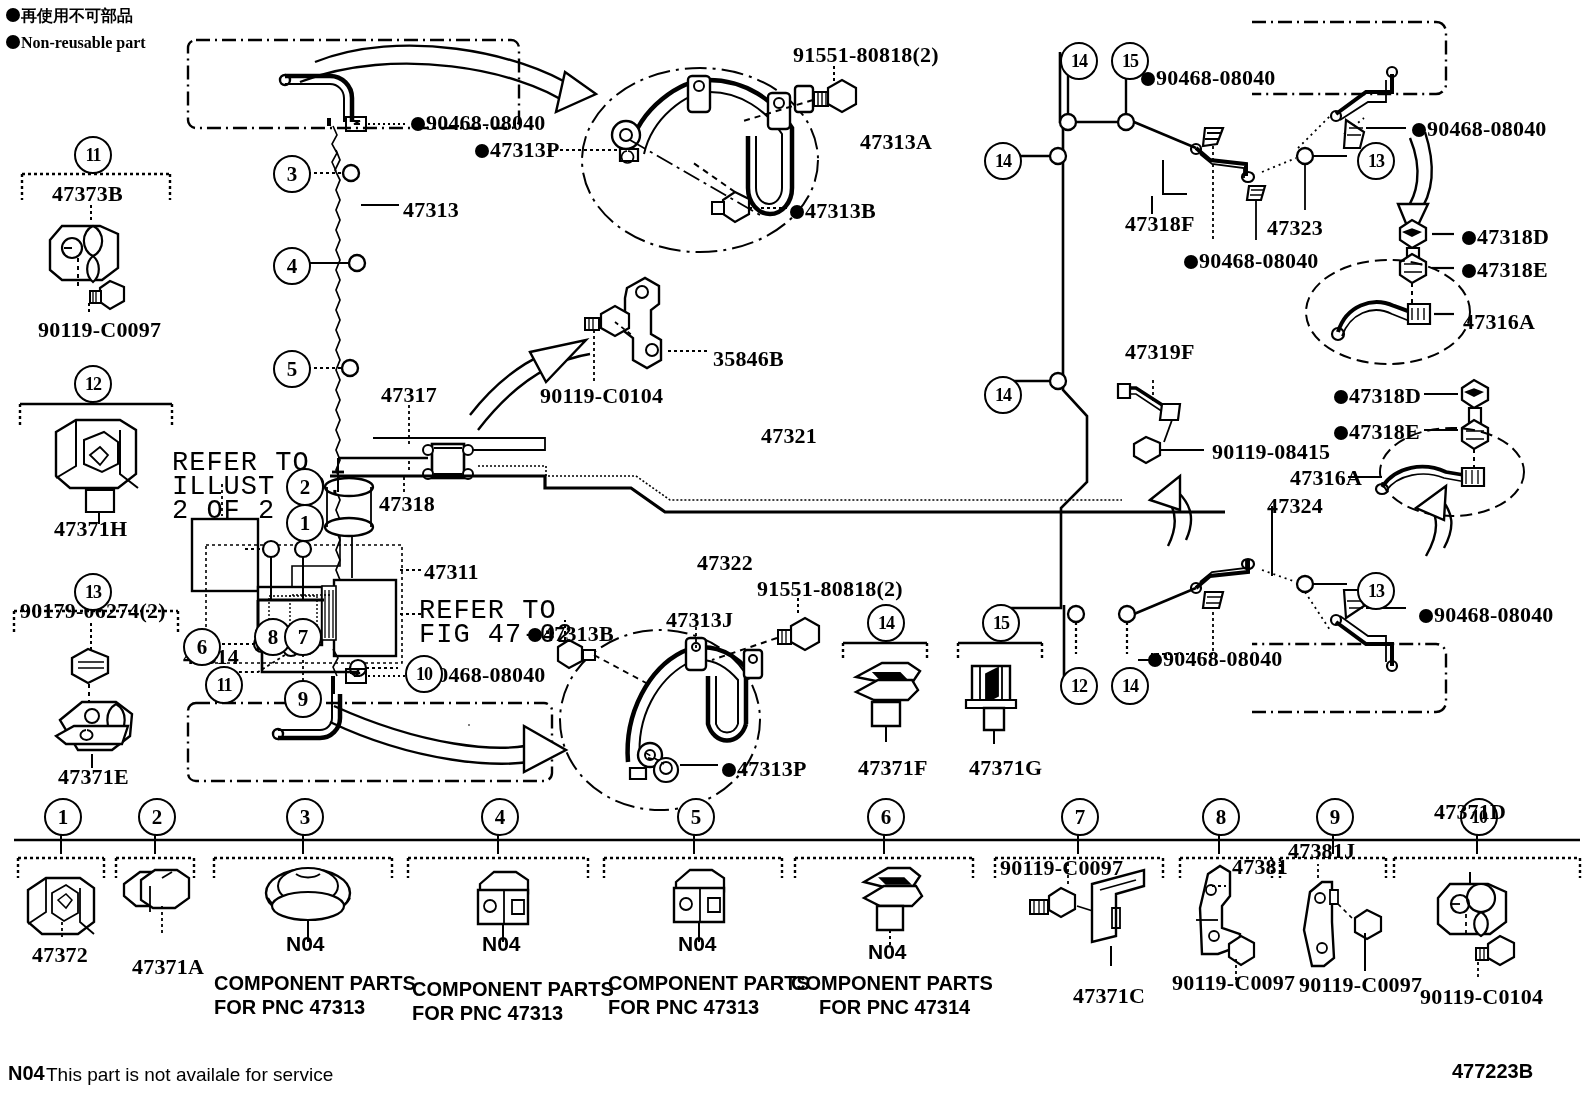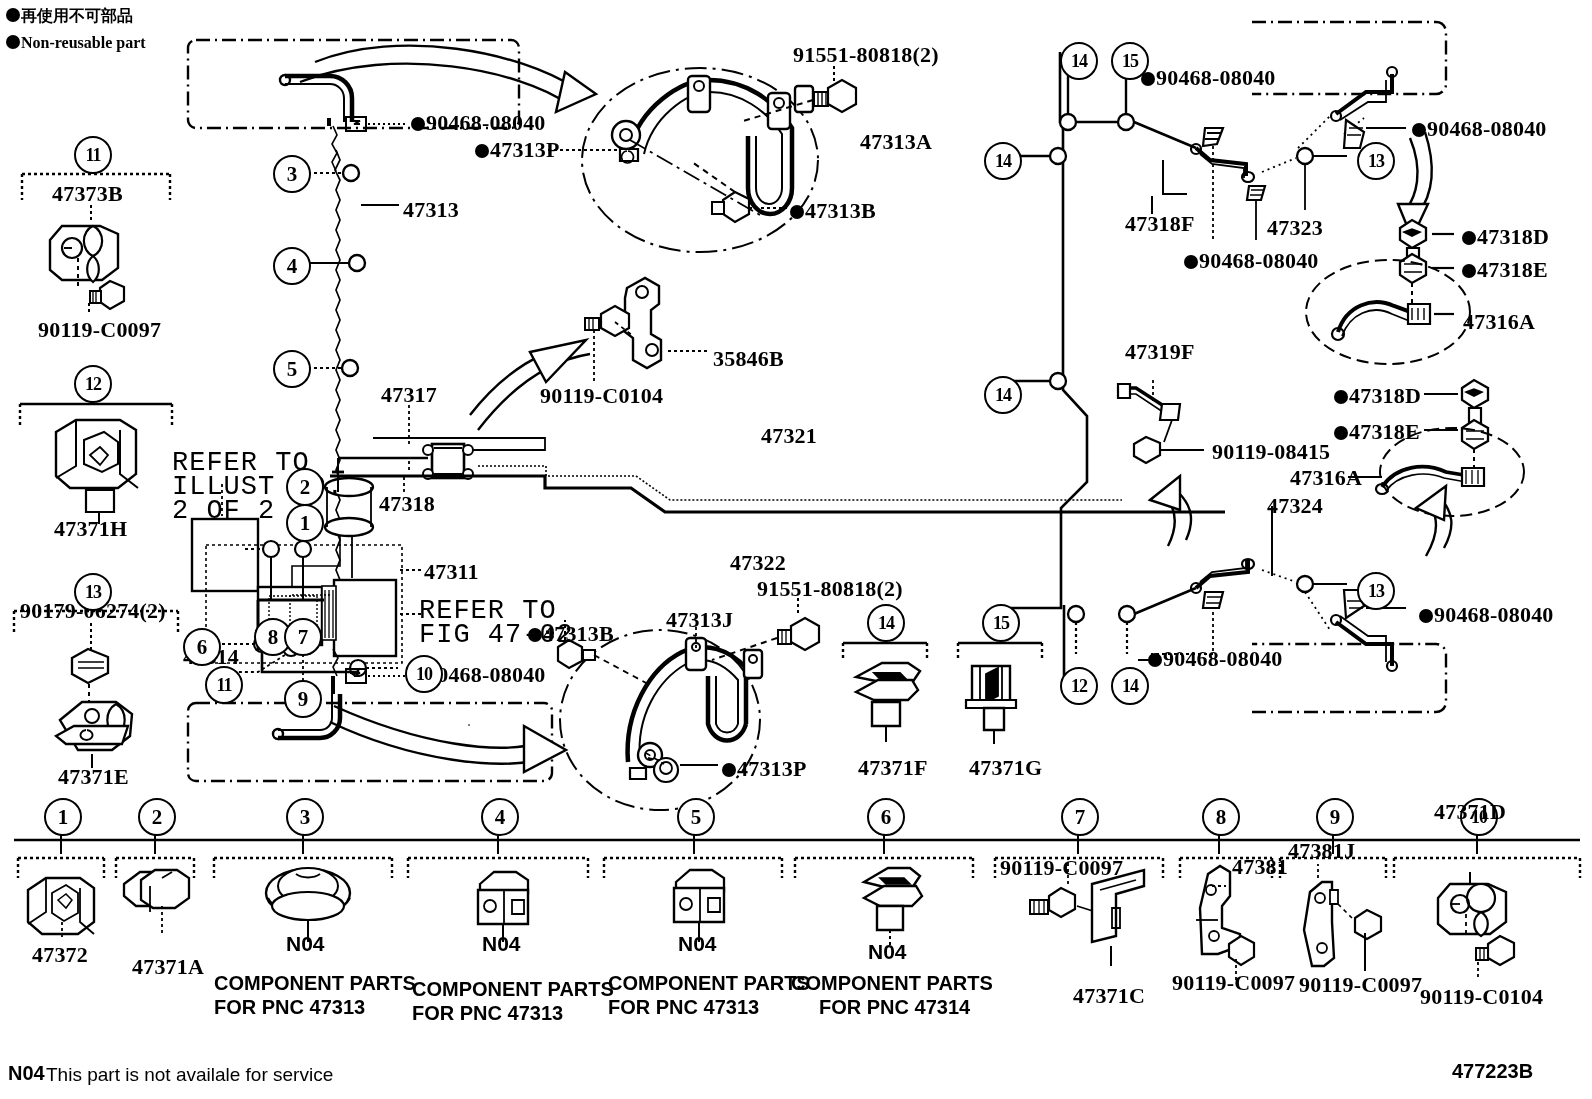--- a/index.html
+++ b/index.html
@@ -555,21 +555,21 @@
       <div class="lbl" style="left: 793px; top: 44px;"><span>91551-80818(2)</span></div>
       <div class="lbl" style="left: 860px; top: 131px;"><span>47313A</span></div>
       <div class="lbl" style="left: 790px; top: 200px;"><span class="dot"></span><span>47313B</span></div>
       <div class="lbl" style="left: 713px; top: 348px;"><span>35846B</span></div>
       <div class="lbl" style="left: 540px; top: 385px;"><span>90119-C0104</span></div>
       <div class="lbl" style="left: 381px; top: 384px;"><span>47317</span></div>
       <div class="lbl" style="left: 379px; top: 493px;"><span>47318</span></div>
       <div class="lbl" style="left: 424px; top: 561px;"><span>47311</span></div>
       <div class="lbl" style="left: 183px; top: 598px; margin-top: 48px;"><span>47314</span></div>
       <div class="lbl" style="left: 761px; top: 425px;"><span>47321</span></div>
-      <div class="lbl" style="left: 730px; top: 552px;"><span>47322</span></div>
+      <div class="lbl" style="left: 697px; top: 552px;"><span>47322</span></div>
       <div class="lbl" style="left: 528px; top: 623px;"><span class="dot"></span><span>47313B</span></div>
       <div class="lbl" style="left: 666px; top: 609px;"><span>47313J</span></div>
       <div class="lbl" style="left: 757px; top: 578px;"><span>91551-80818(2)</span></div>
       <div class="lbl" style="left: 411px; top: 664px;"><span class="dot"></span><span>90468-08040</span></div>
       <div class="lbl" style="left: 722px; top: 758px;"><span class="dot"></span><span>47313P</span></div>
       <div class="lbl" style="left: 858px; top: 757px;"><span>47371F</span></div>
       <div class="lbl" style="left: 969px; top: 757px;"><span>47371G</span></div>
       <div class="lbl" style="left: 1141px; top: 67px;"><span class="dot"></span><span>90468-08040</span></div>
       <div class="lbl" style="left: 1412px; top: 118px;"><span class="dot"></span><span>90468-08040</span></div>
       <div class="lbl" style="left: 1125px; top: 213px;"><span>47318F</span></div>

